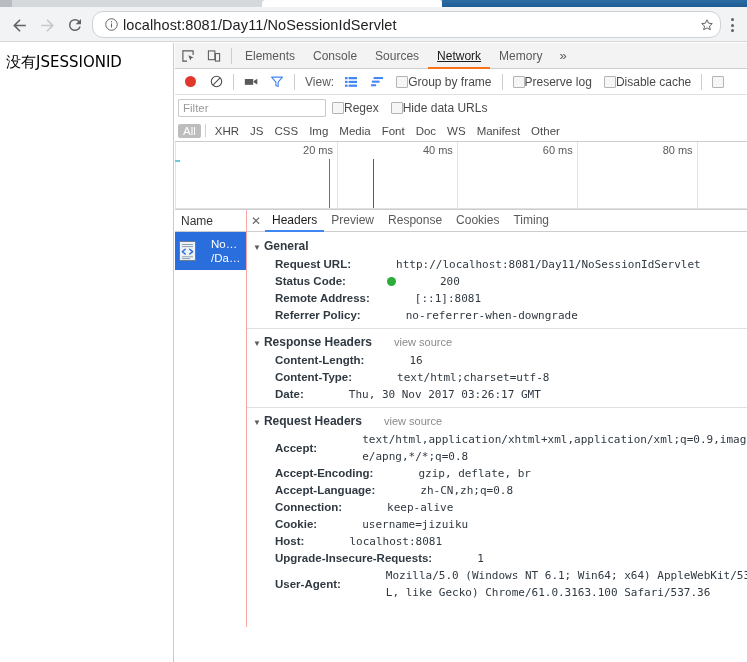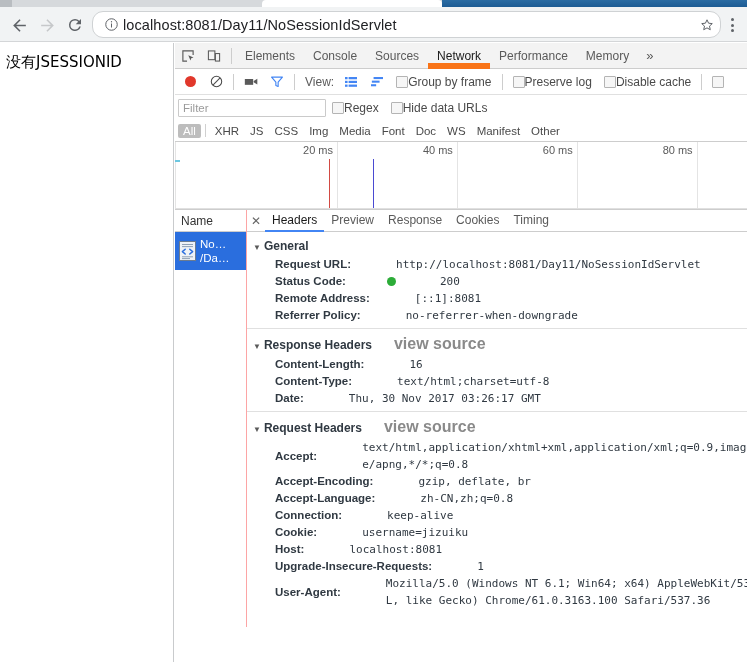--- a/index.html
+++ b/index.html
@@ -90,21 +90,21 @@
   .dt-iconbtn {
     width: 26px; height: 24px; display: flex; align-items: center; justify-content: center;
     color: #5a5a5a;
   }
   .dt-sep { width: 1px; height: 16px; background: #cdcdcd; margin: 0 4px; }
   .dt-tabs { display: flex; align-items: stretch; height: 26px; }
   .dt-tab {
     padding: 0 9px; height: 26px; line-height: 26px; font-size: 12px; color: #5a5a5a;
     white-space: nowrap;
   }
-  .dt-tab.active { color: #1a1a1a; border-bottom: 6px solid #f97316; }
+  .dt-tab.active { color: #1a1a1a; border-bottom: 2px solid #f97316; text-decoration: underline; }
   .dt-more { padding: 0 8px; color: #5a5a5a; font-size: 13px; line-height: 26px; }
   .dt-right { margin-left: auto; display: flex; align-items: center; }
   .dt-kebab { width: 18px; display: flex; flex-direction: column; align-items: center; gap: 2.5px; }
   .dt-kebab i { width: 3px; height: 3px; border-radius: 50%; background: #5a5a5a; }
   .dt-close { width: 26px; text-align: center; font-size: 14px; color: #5a5a5a; line-height: 26px; }
 
   
   .dt-toolbar {
     height: 26px; display: flex; align-items: center; padding: 0 2px;
     border-bottom: 1px solid #e0e0e0; background: #fff; white-space: nowrap; overflow: hidden;
@@ -159,21 +159,21 @@
   
   .dt-lower { position: relative; height: 417px; display: flex; }
   .dt-list {
     width: 72px; flex: 0 0 72px; border-right: 1px solid #fca5a5; background: #fff; overflow: hidden;
   }
   .list-head {
     height: 22px; line-height: 22px; font-size: 12px; color: #333; padding-left: 6px;
     border-bottom: 1px solid #cdcdcd;
   }
   .list-row {
-    height: 38px; display: flex; align-items: center; gap: 3px; padding-left: 3px;
+    height: 38px; display: flex; align-items: center; gap: 14px; padding-left: 3px;
     background: #2a6ede; color: #fff;
   }
   .row-icon { width: 19px; height: 22px; flex: 0 0 auto; }
   .row-labels { display: flex; flex-direction: column; font-size: 11.5px; line-height: 14px; }
 
   
   .dt-detail { flex: 1 1 auto; display: flex; flex-direction: column; overflow: hidden; }
   .detail-tabbar {
     height: 22px; display: flex; align-items: center; border-bottom: 1px solid #cdcdcd; background: #fff;
   }
@@ -183,21 +183,21 @@
 
   .detail-body {
     flex: 1 1 auto; overflow: hidden; padding: 5px 0 0 0; background: #fff;
   }
   .sect { padding: 0 0 0 6px; }
   .sect-head {
     display: flex; align-items: baseline; gap: 22px;
     font-size: 12px; font-weight: bold; color: #303942; padding: 2px 0 3px 0;
   }
   .tri { color: #5a5a5a; font-size: 8px; margin-right: 3px; }
-  .view-source { font-weight: bold; font-size: 16px; color: #8a8a8a; }
+  .view-source { font-weight: normal; font-size: 11px; color: #8a8a8a; }
   .sect-sep { height: 1px; background: #e0e0e0; margin: 4px 0 4px 0; }
   .hdr-row {
     display: flex; font-size: 11.5px; line-height: 17px; padding-left: 22px;
     color: #303942; align-items: center; gap: 40px;
   }
   .hdr-name { font-weight: bold; white-space: nowrap; flex: 0 0 auto; }
   .hdr-val {
     font-family: "DejaVu Sans Mono", monospace; font-size: 11px; color: #303942;
     margin-left: 5px; word-break: break-all; white-space: pre-wrap;
   }
@@ -276,21 +276,20 @@
           <rect x="9.6" y="5.2" width="4.8" height="8.6" fill="none" stroke="#5a5a5a" stroke-width="1.2"></rect>
         </svg>
       </div>
       <div class="dt-sep"></div>
 
       <div class="dt-tabs">
         <div class="dt-tab">Elements</div>
         <div class="dt-tab">Console</div>
         <div class="dt-tab">Sources</div>
         <div class="dt-tab active">Network</div>
-        <div class="dt-tab">Performance</div>
         <div class="dt-tab">Memory</div>
         <div class="dt-more">»</div>
       </div>
 
       <div class="dt-right">
         <div class="dt-sep"></div>
         <div class="dt-kebab">
           <i></i>
             <i></i>
             <i></i>

